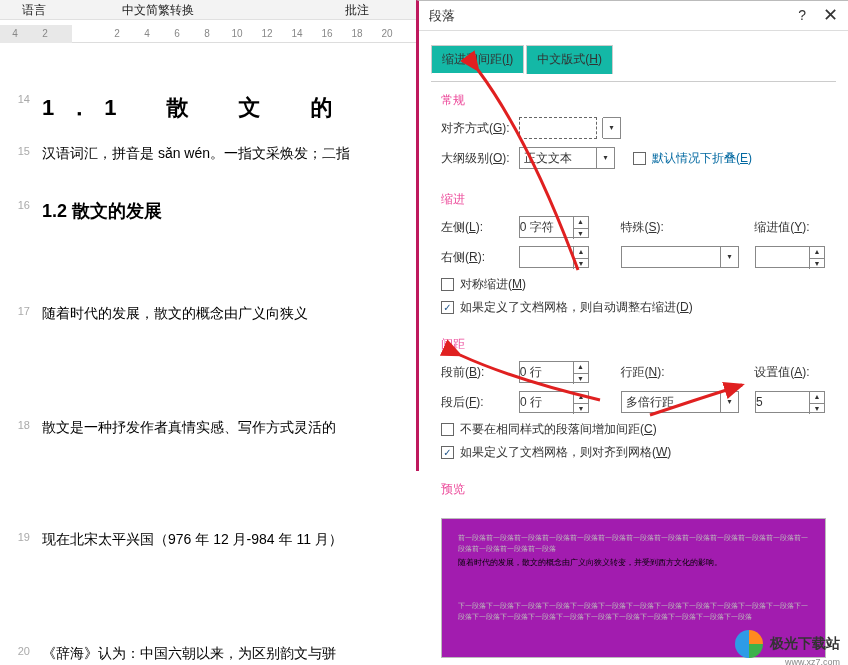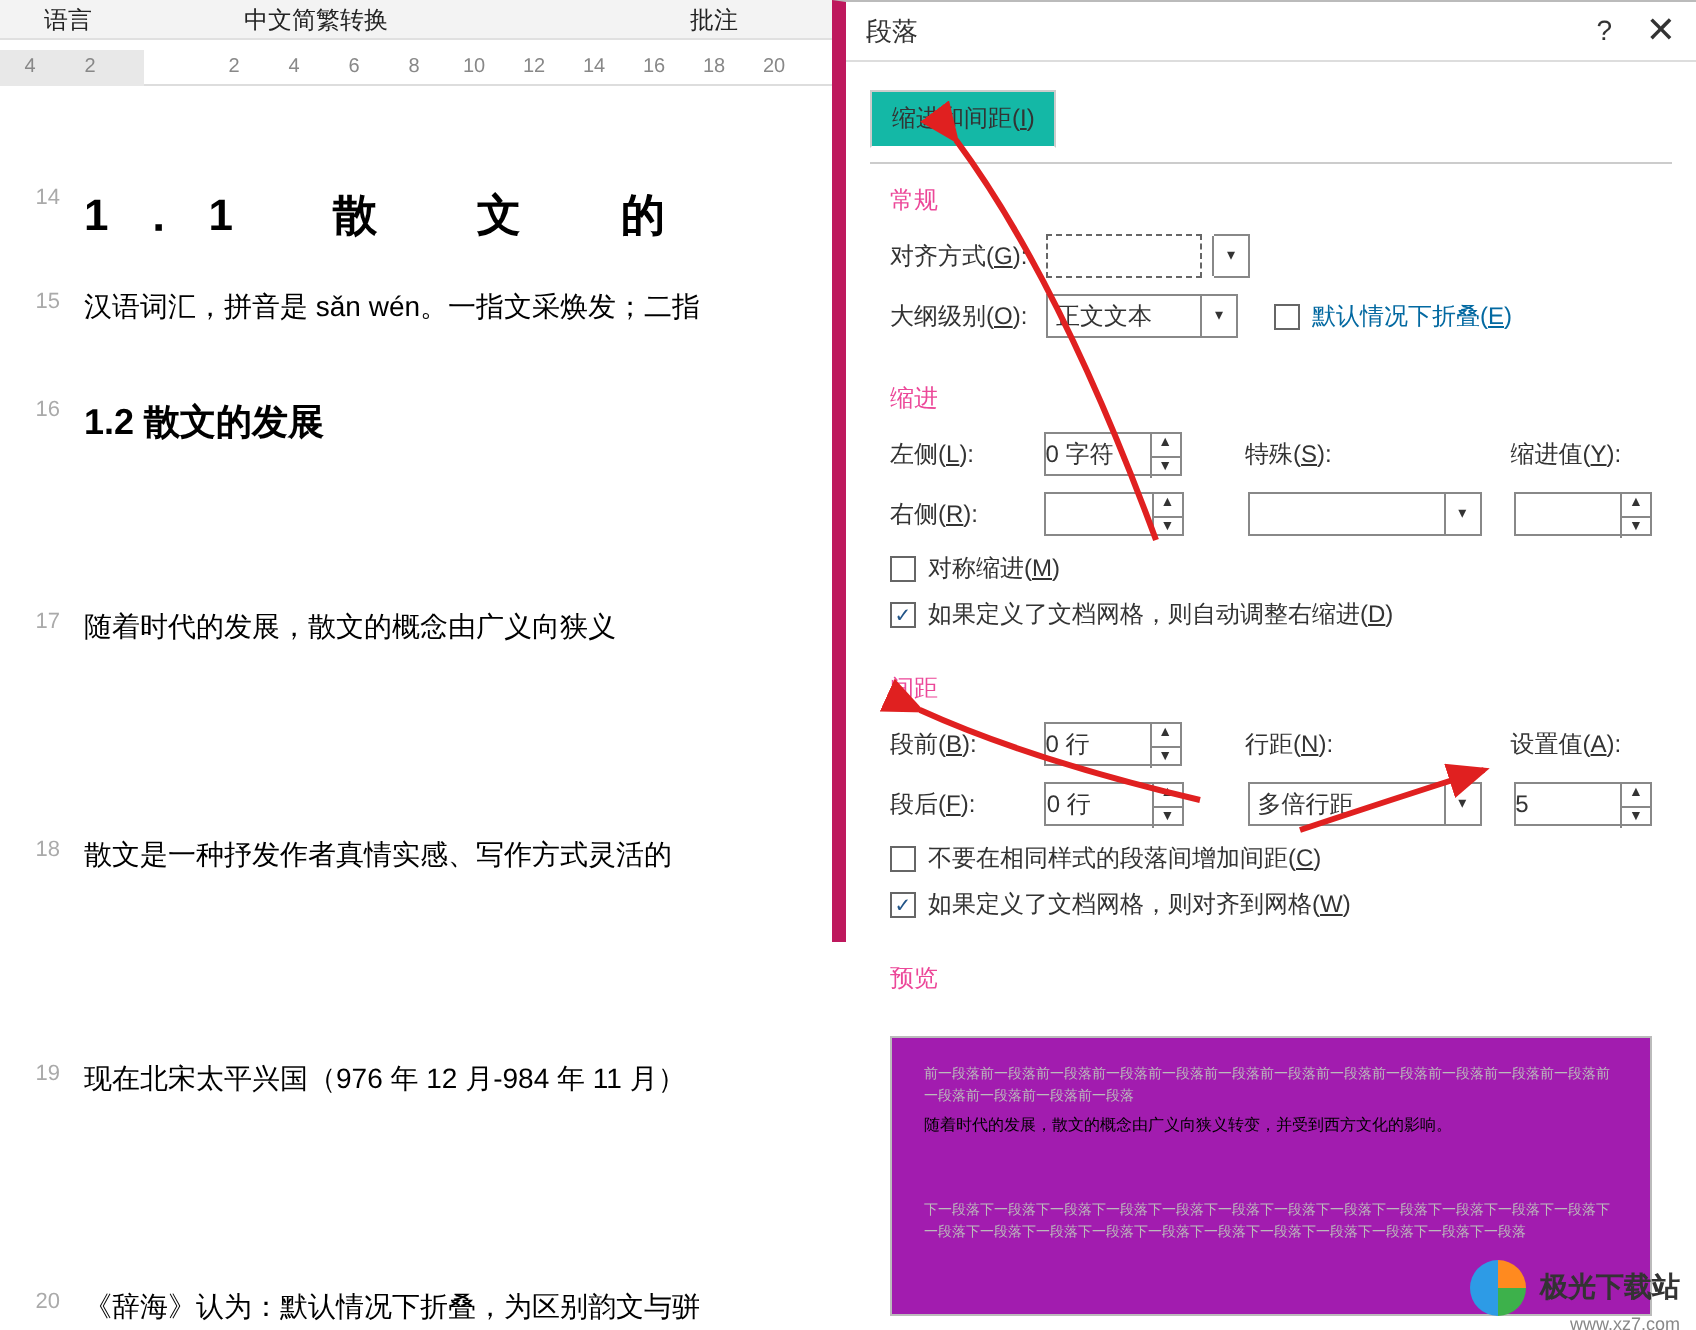--- a/index.html
+++ b/index.html
@@ -9,21 +9,21 @@
 .ruler { position: absolute; left: 0; top: 25px; width: 420px; height: 18px; background: #fff; border-bottom: 1px solid #ddd; font-size: 10px; color: #888; display: flex; align-items: center; }
 .ruler span { display: inline-block; width: 30px; text-align: center; }
 .ruler-margin { background: #e8e8e8; height: 18px; display: flex; align-items: center; }
 .doc-area { position: absolute; left: 0; top: 45px; width: 420px; height: 620px; background: #fff; }
 .line { position: absolute; left: 12px; width: 400px; display: flex; }
 .line-num { width: 30px; color: #aaa; font-size: 11px; text-align: right; padding-right: 12px; }
 .line-text { flex: 1; color: #000; font-size: 14px; overflow: hidden; white-space: nowrap; }
 .heading1 { font-size: 22px; font-weight: bold; letter-spacing: 14px; }
 .heading2 { font-size: 18px; font-weight: bold; }
 
-.dialog { position: absolute; left: 416px; top: 0; width: 432px; height: 471px; background: #fff; border-left: 7px solid #be185d; border-top: 1px solid #bbb; }
+.dialog { position: absolute; left: 416px; top: 0; width: 432px; height: 471px; background: #fff; border-left: 3px solid #be185d; border-top: 1px solid #bbb; }
 .dialog-title { height: 30px; border-bottom: 1px solid #ddd; display: flex; align-items: center; padding: 0 10px; font-size: 13px; position: relative; }
 .dialog-title .help-icon { position: absolute; right: 42px; top: 6px; font-size: 14px; }
 .dialog-title .close-icon { position: absolute; right: 10px; top: 3px; font-size: 18px; font-weight: 300; }
 .tabs { display: flex; padding: 14px 12px 8px 12px; gap: 2px; }
 .tab { border: 1px solid #ccc; border-bottom: none; padding: 5px 10px; font-size: 12px; background: #14b8a6; cursor: pointer; }
 .tab u { text-decoration: underline; }
 .tab.active { border-bottom: 1px solid #fff; }
 .tabs-line { border-top: 1px solid #ccc; margin: -1px 12px 0 12px; }
 .section { padding: 10px 22px 4px 22px; font-size: 12px; }
 .section-title { color: #ec4899; margin-bottom: 8px; }
@@ -96,33 +96,34 @@
   <div class="line" style="top:374px">
       <div class="line-num">18</div>
       <div class="line-text">散文是一种抒发作者真情实感、写作方式灵活的</div>
     </div>
   <div class="line" style="top:486px">
       <div class="line-num">19</div>
       <div class="line-text">现在北宋太平兴国（976 年 12 月-984 年 11 月）</div>
     </div>
   <div class="line" style="top:600px">
       <div class="line-num">20</div>
-      <div class="line-text">《辞海》认为：默认情况下折叠，为区别韵文与骈</div>
+      <div class="line-text">《辞海》认为：中国六朝以来，为区别韵文与骈</div>
     </div>
 </div>
 
 <div class="dialog">
   <div class="dialog-title">
     <span>段落</span>
     <span class="help-icon">?</span>
     <span class="close-icon">✕</span>
   </div>
 
   <div class="tabs">
     <div class="tab active"><span>缩进和间距(</span><u>I</u><span>)</span></div>
+    <div class="tab"><span>中文版式(</span><u>H</u><span>)</span></div>
   </div>
   <div class="tabs-line"></div>
 
   <div class="section">
       <div class="section-title">常规</div>
     <div class="row">
       <div class="lbl"><span>对齐方式(</span><u>G</u><span>):</span></div>
       <div class="input-dashed"></div>
       <div class="select" style="width:18px;border-left:none">
           <div class="arrow">▾</div>

